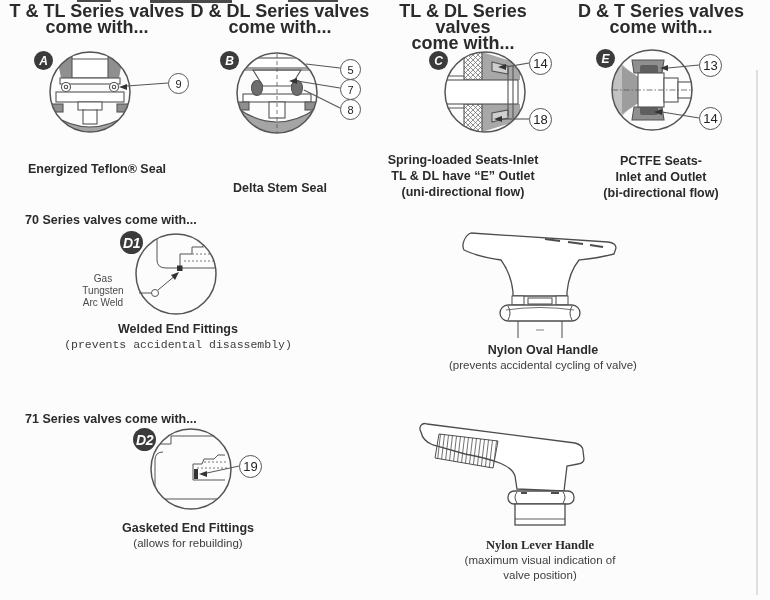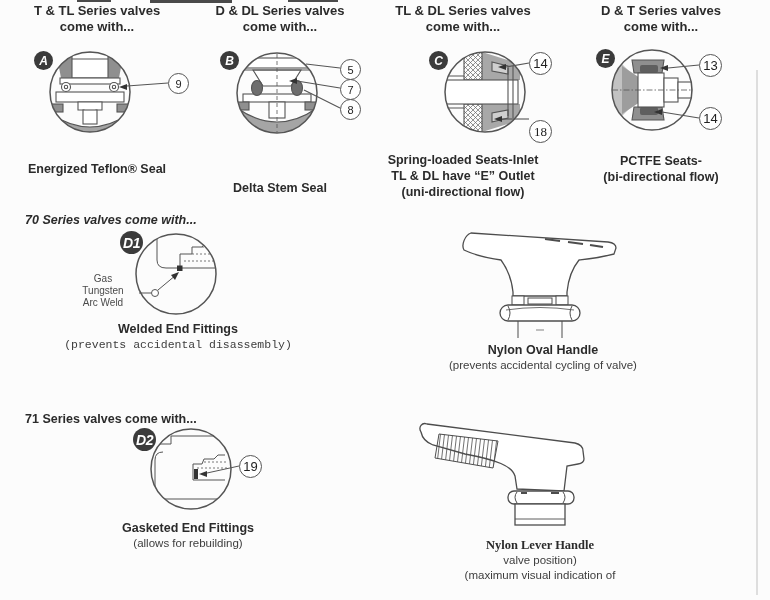--- a/index.html
+++ b/index.html
@@ -1,19 +1,19 @@
 <!DOCTYPE html>
 <html><head>
 <meta charset="utf-8">
 <style>
   html,body{margin:0;padding:0;}
   body{width:770px;height:600px;position:relative;background:#fcfcfc;
        font-family:"Liberation Sans",sans-serif;overflow:hidden;}
   .abs{position:absolute;}
-  .hdr{font-weight:bold;font-size:13px;line-height:16px;text-align:center;color:#2b2b2b;}
+  .hdr{font-weight:bold;font-size:18px;line-height:16px;text-align:center;color:#2b2b2b;}
   .cap{font-weight:bold;font-size:12.5px;line-height:16px;text-align:center;color:#2b2b2b;}
   .sub{font-weight:normal;font-size:11.5px;line-height:15px;text-align:center;color:#3d3d3d;}
   .sechdr{font-weight:bold;font-size:12.5px;color:#2b2b2b;}
   .badge{position:absolute;background:#3b3b3b;color:#fff;border-radius:50%;
          display:flex;align-items:center;justify-content:center;
          font-weight:bold;font-style:italic;}
   .badge.sm{width:19px;height:19px;font-size:12px;}
   .badge.lg{width:23px;height:23px;font-size:14px;letter-spacing:-0.5px;}
   .callout{position:absolute;background:#fff;border:1.4px solid #555;border-radius:50%;
            display:flex;align-items:center;justify-content:center;color:#222;}
@@ -152,21 +152,21 @@
   <line x1="138" y1="27" x2="161" y2="23" stroke="#555" stroke-width="1.1"></line>
   <polygon points="126,79 134,76 134,82" fill="#333"></polygon>
   <line x1="134" y1="79" x2="161" y2="79" stroke="#555" stroke-width="1.1"></line>
 </svg>
 <div class="badge sm" style="left:429px;top:51px;">
     <span>C</span>
   </div>
 <div class="callout lg" style="left:529px;top:52px;">
     <span>14</span>
   </div>
-<div class="callout lg" style="left:529px;top:120px;font-family:Liberation Serif, serif;">
+<div class="callout lg" style="left:529px;top:108px;">
     <span>18</span>
   </div>
 <div class="abs cap" style="left:373px;top:152px;width:180px;">
   <div>Spring-loaded Seats-Inlet</div>
   <div>TL &amp; DL have “E” Outlet</div>
   <div>(uni-directional flow)</div>
 </div>
 
 <svg style="left:566px;top:40px;" width="190" height="112" viewBox="0 0 190 112">
   <defs>
@@ -196,24 +196,25 @@
     <span>E</span>
   </div>
 <div class="callout lg" style="left:699px;top:54px;">
     <span>13</span>
   </div>
 <div class="callout lg" style="left:699px;top:107px;">
     <span>14</span>
   </div>
 <div class="abs cap" style="left:571px;top:153px;width:180px;">
   <div>PCTFE Seats-</div>
+  <div>Inlet and Outlet</div>
   <div>(bi-directional flow)</div>
 </div>
 
-<div class="abs sechdr" style="left:25px;top:213px;font-style:italic;">70 Series valves come with...</div>
+<div class="abs sechdr" style="left:25px;top:213px;">70 Series valves come with...</div>
 
 <svg style="left:60px;top:226px;" width="230" height="110" viewBox="0 0 230 110">
   <defs>
     <clipPath id="clipD1">
         <circle cx="116" cy="48" r="40"></circle>
       </clipPath>
   </defs>
   <g clip-path="url(#clipD1)" stroke="#555" stroke-width="1" fill="none">
     <path d="M97 9 L97 34 Q97 42 106 42 L156 42"></path>
     <path d="M120 42 L120 28 L132 28 L132 21 L142 21 L147 15 L153 13"></path>
@@ -321,15 +322,15 @@
     <path d="M112 74 Q108 79 112 85" stroke-width="1"></path>
     <path d="M158 74 Q162 79 158 85" stroke-width="1"></path>
     <line x1="116" y1="75" x2="122" y2="75" stroke-width="2"></line>
     <line x1="146" y1="75" x2="154" y2="75" stroke-width="2"></line>
     <rect x="110" y="86" width="50" height="21" fill="#fff"></rect>
     <line x1="110" y1="101" x2="160" y2="101" stroke-width="0.9"></line>
   </g>
 </svg>
 <div class="abs cap" style="left:450px;top:537px;width:180px;font-family:Liberation Serif, serif;">Nylon Lever Handle</div>
 <div class="abs sub" style="left:430px;top:553px;width:220px;">
+  <div>(maximum visual indication of</div>
   <div>valve position)</div>
-  <div>(maximum visual indication of</div>
 </div>
 
 </body></html>

